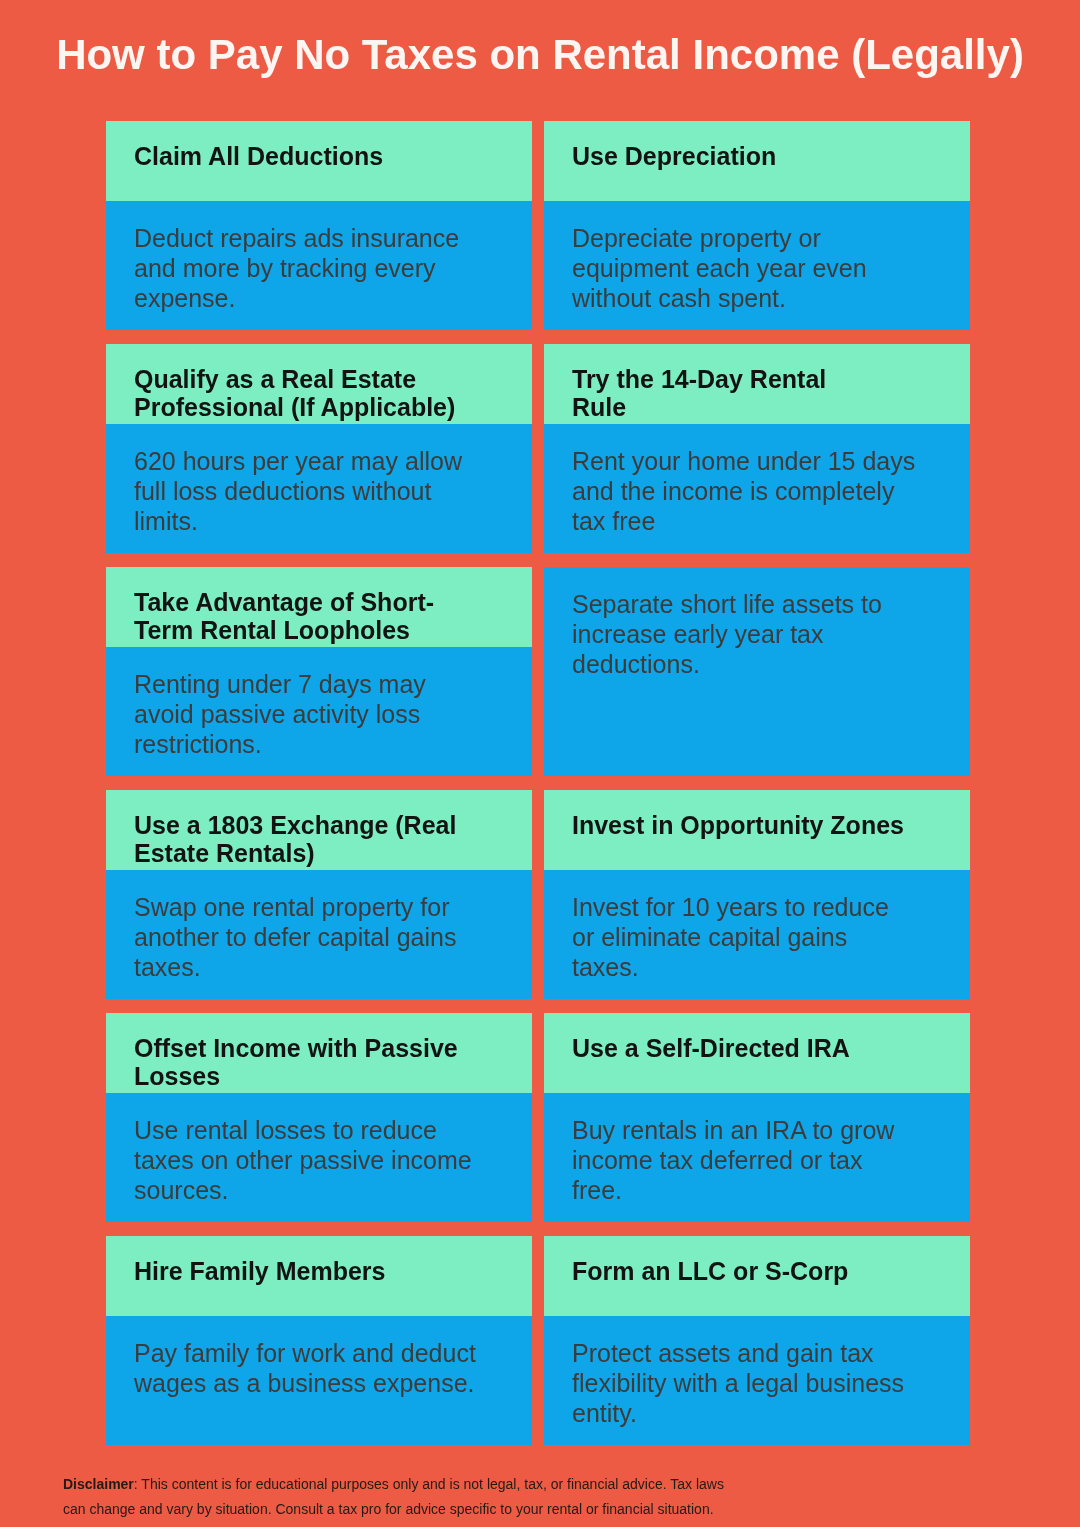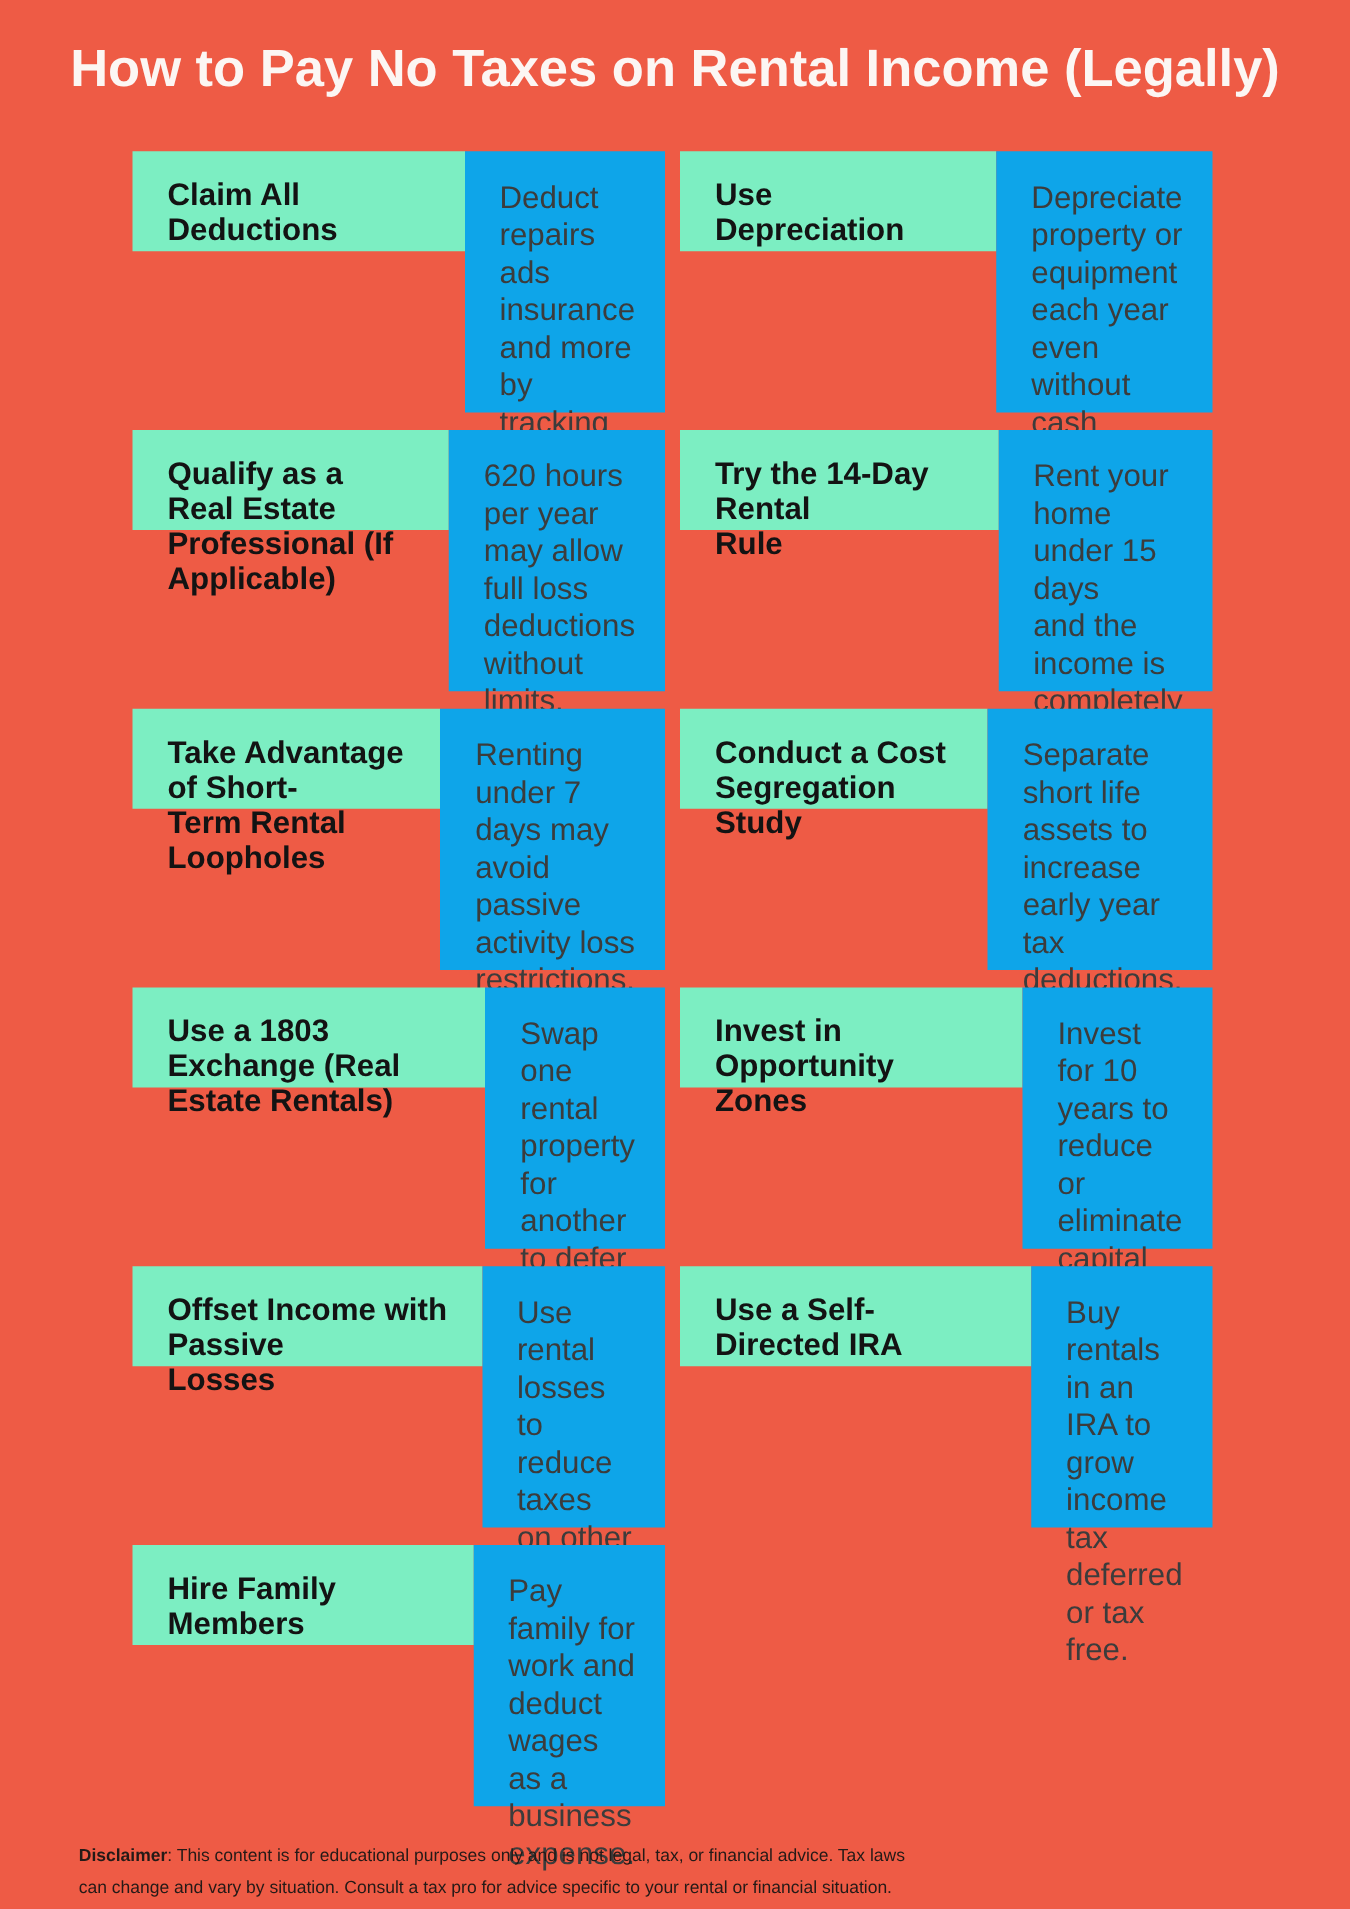--- a/index.html
+++ b/index.html
@@ -34,21 +34,21 @@
     width: 864px;
     display: grid;
     grid-template-columns: 426px 426px;
     column-gap: 12px;
     row-gap: 14px;
   }
   .card {
     width: 426px;
     height: 209px;
     display: flex;
-    flex-direction: row;
+    flex-direction: column;
     justify-content: center;
   }
   .card-header {
     background: #7CEEC2;
     height: 80px;
     box-sizing: border-box;
     padding: 21px 26px 0 28px;
   }
   .card-header h2 {
     margin: 0;
@@ -142,24 +142,20 @@
 Term Rental Loopholes</h2>
     </div>
     <div class="card-body">
       <p>Renting under 7 days may
 avoid passive activity loss
 restrictions.</p>
     </div>
   </section>
 
   <section class="card">
-    <div class="card-header">
-      <h2>Conduct a Cost Segregation
-Study</h2>
-    </div>
     <div class="card-body">
       <p>Separate short life assets to
 increase early year tax
 deductions.</p>
     </div>
   </section>
 
   <section class="card">
     <div class="card-header">
       <h2>Use a 1803 Exchange (Real
@@ -209,17 +205,27 @@
   <section class="card">
     <div class="card-header">
       <h2>Hire Family Members</h2>
     </div>
     <div class="card-body">
       <p>Pay family for work and deduct
 wages as a business expense.</p>
     </div>
   </section>
 
+  <section class="card">
+    <div class="card-header">
+      <h2>Form an LLC or S-Corp</h2>
+    </div>
+    <div class="card-body">
+      <p>Protect assets and gain tax
+flexibility with a legal business
+entity.</p>
+    </div>
+  </section>
 
 </div>
 
 <p class="disclaimer"><span class="bold">Disclaimer</span><span>: This content is for educational purposes only and is not legal, tax, or financial advice. Tax laws
 can change and vary by situation. Consult a tax pro for advice specific to your rental or financial situation.</span></p>
 
 </body></html>

